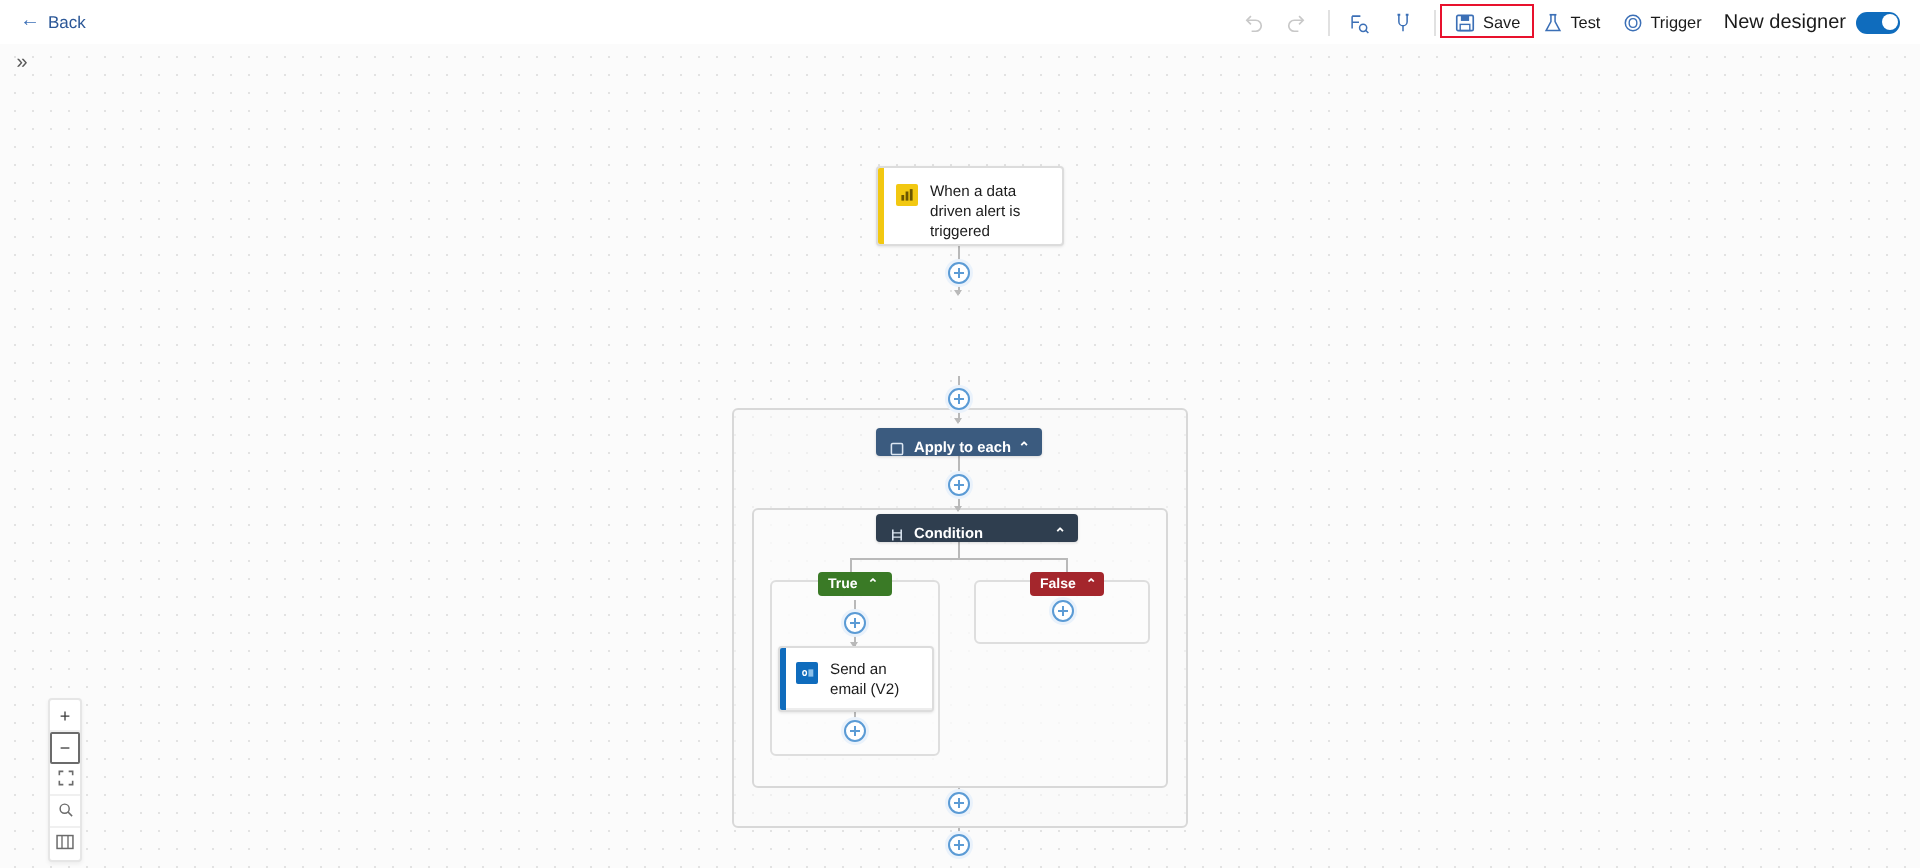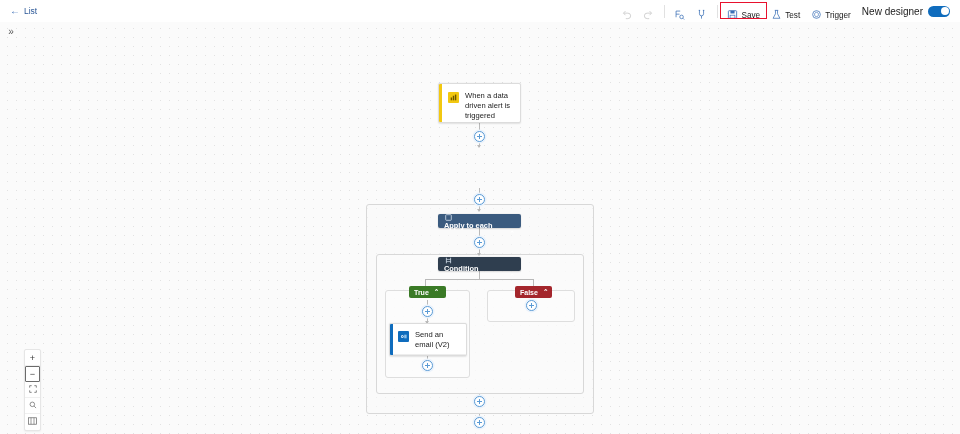--- a/index.html
+++ b/index.html
@@ -44,21 +44,21 @@
     position: absolute;
     border: 1.6px solid #e8112d;
     pointer-events: none;
   }
   #title-highlight { left: -3px; top: -3px; right: -4px; bottom: -3px; }
 
   .spacer { flex: 1 1 auto; }
 
   .tb-group { display: flex; align-items: center; height: 22px; }
   .tb-item {
-    display: flex; align-items: flex-end; gap: 3px;
+    display: flex; align-items: center; gap: 3px;
     height: 18px; padding: 0 5px;
     font-size: 8.2px; color: #1b1b1b;
     cursor: pointer; white-space: nowrap;
   }
   .tb-item.disabled { color: #c8c8c8; cursor: default; }
   .tb-icon { display: inline-flex; width: 12px; height: 12px; align-items: center; justify-content: center; }
   .tb-sep { width: 1px; height: 13px; background: #e1e1e1; margin: 0 4px; }
 
   .toggle-wrap { display: flex; align-items: center; gap: 5px; margin-right: 10px; margin-left: 6px; }
   .toggle-label { font-size: 10px; color: #1b1b1b; }
@@ -141,27 +141,26 @@
     border: 1px solid #dedede;
     border-radius: 3px;
     background: rgba(253,253,253,0.6);
   }
 
   
   .scope-head {
     position: absolute;
     height: 14px;
     border-radius: 2px;
-    display: flex; align-items: flex-start;
+    display: flex; align-items: flex-end;
     padding: 0 6px;
     color: #ffffff;
     font-size: 7.4px; font-weight: bold;
     cursor: pointer;
     box-shadow: 0 0.5px 1.5px rgba(0,0,0,0.14);
-    flex-direction: column;
   }
   .scope-head .sh-ico { width: 8px; height: 8px; margin-right: 5px; display: flex; align-items: center; justify-content: center; }
   .scope-head .chev { margin-left: auto; font-size: 7px; line-height: 1; }
 
   .branch-pill {
     position: absolute;
     height: 12px; border-radius: 2px;
     display: flex; align-items: center; gap: 5px;
     padding: 0 5px;
     color: #ffffff; font-size: 7px; font-weight: bold;
@@ -195,21 +194,21 @@
   .plus-btn::after  { width: 1px; height: 5px; }
   .plus-btn.ring { box-shadow: 0 0 0 1.5px #eaf2fb; }
 </style>
 </head>
 <body>
 
 <div id="topbar">
 
   <div class="back-btn">
     <span class="back-arrow">←</span>
-    <span>List</span>
+    <span>Back</span>
   </div>
 
 
   <div class="spacer"></div>
 
   <div class="tb-group">
 
     <div class="tb-item disabled">
       <span class="tb-icon">
         <svg width="11" height="11" viewBox="0 0 16 16">
@@ -365,21 +364,21 @@
   <div class="conn conn-v" style="left:427px; top:278px; height:6px;"></div>
 
   <div class="conn conn-v" style="left:427px; top:295px; height:6px;"></div>
   <div class="arrow-head" style="left:424.5px; top:299px;"></div>
 
   <div class="conn conn-v" style="left:427px; top:334px; height:5px;"></div>
 
   <div class="conn conn-v" style="left:479px; top:372px; height:3px;"></div>
   <div class="conn conn-v" style="left:479px; top:392px; height:3px;"></div>
 
-  <div class="node-card" style="left:438px; top:61px; width:83px; height:40px;">
+  <div class="node-card" style="left:438px; top:61px; width:94px; height:40px;">
     <div class="node-accent" style="background:#f2c811;"></div>
     <div class="node-body">
       <div class="node-ico" style="background:#f2c811;color:#5a4a00;">
         <svg width="7" height="7" viewBox="0 0 10 10">
             <rect x="1" y="5" width="2" height="4" fill="#6b5500"></rect>
             <rect x="4" y="2.5" width="2" height="6.5" fill="#6b5500"></rect>
             <rect x="7" y="0.8" width="2" height="8.2" fill="#6b5500"></rect>
           </svg>
       </div>
       <div class="node-title">When a data driven alert is triggered</div>
@@ -397,21 +396,21 @@
       <svg width="7" height="7" viewBox="0 0 10 10">
           <rect x="1" y="1" width="8" height="8" rx="1" fill="none" stroke="#dbe6f2" stroke-width="1.1"></rect>
         </svg>
     </span>
     <span>Apply to each</span>
     <span class="chev">⌃</span>
   </div>
 
   <div class="plus-btn ring" style="left:473.5px; top:214.5px;"></div>
 
-  <div class="scope-head" style="left:438px; top:235px; width:83px; background:#2f3e4f;">
+  <div class="scope-head" style="left:438px; top:235px; width:101px; background:#2f3e4f;">
     <span class="sh-ico">
       <svg width="7" height="7" viewBox="0 0 10 10">
           <path d="M2 1v8M8 1v8" stroke="#dbe6f2" stroke-width="1.1"></path>
           <path d="M2 3.5h6M2 6.5h6" stroke="#dbe6f2" stroke-width="0.9"></path>
         </svg>
     </span>
     <span>Condition</span>
     <span class="chev">⌃</span>
   </div>
 

